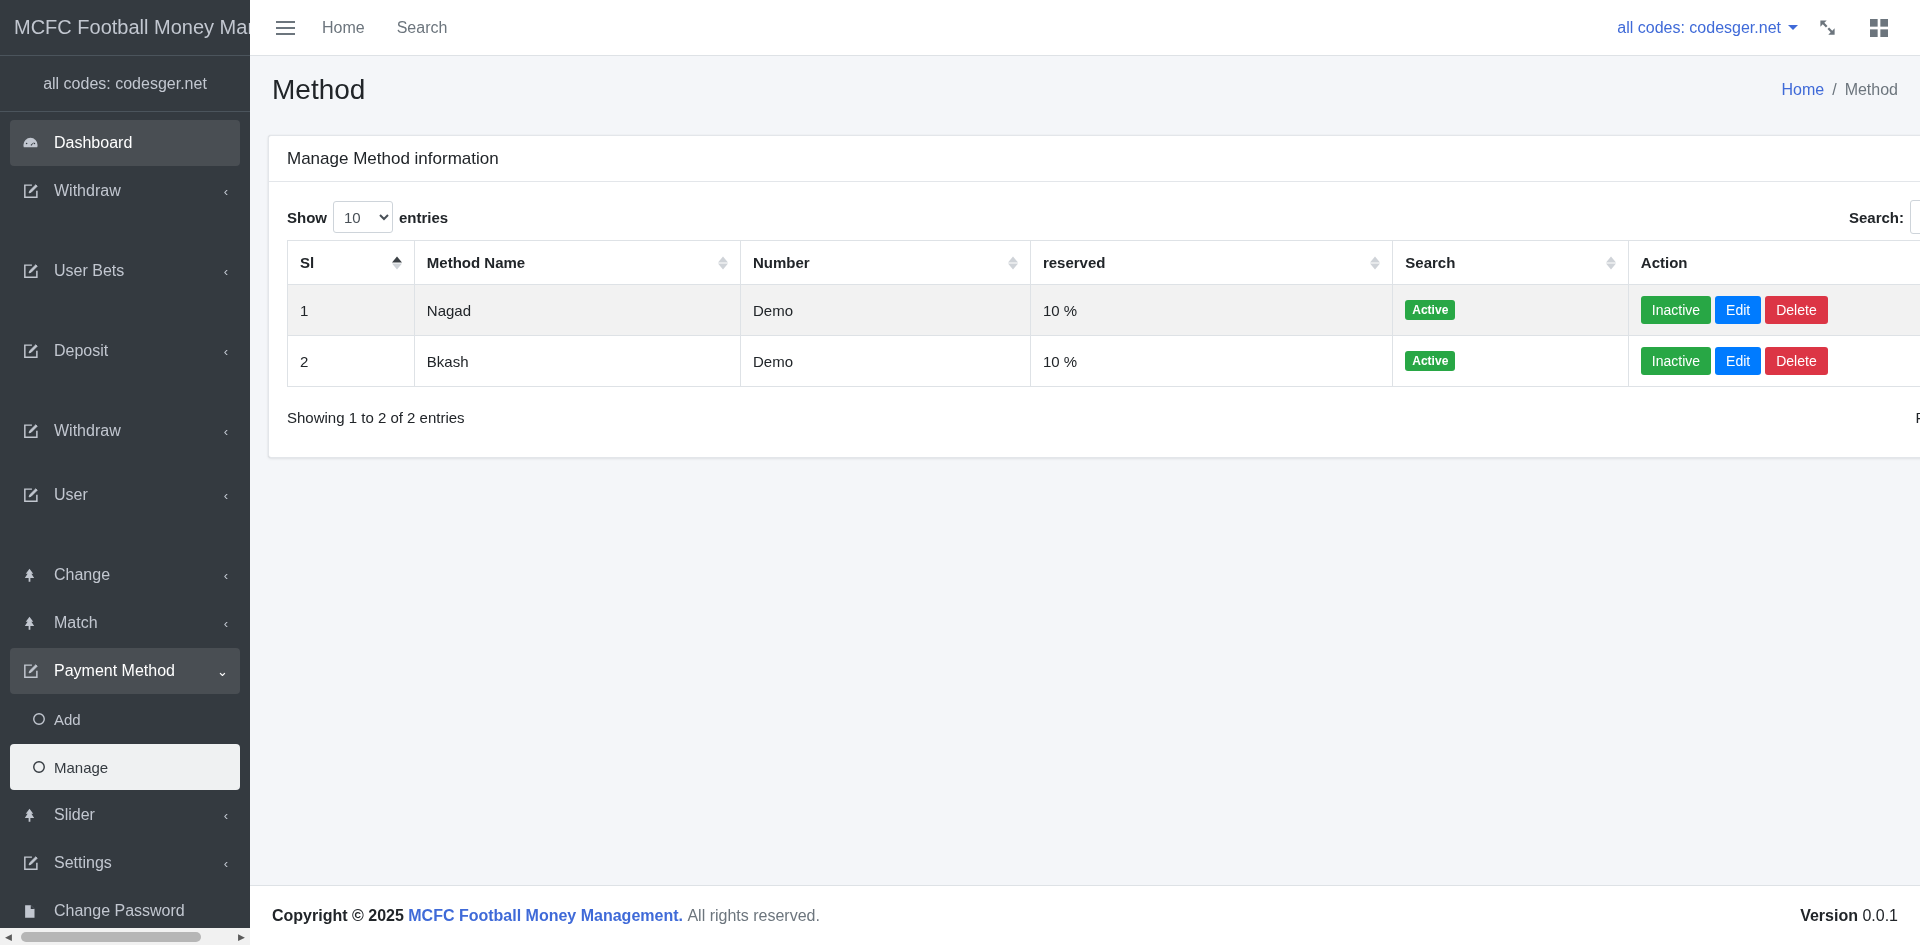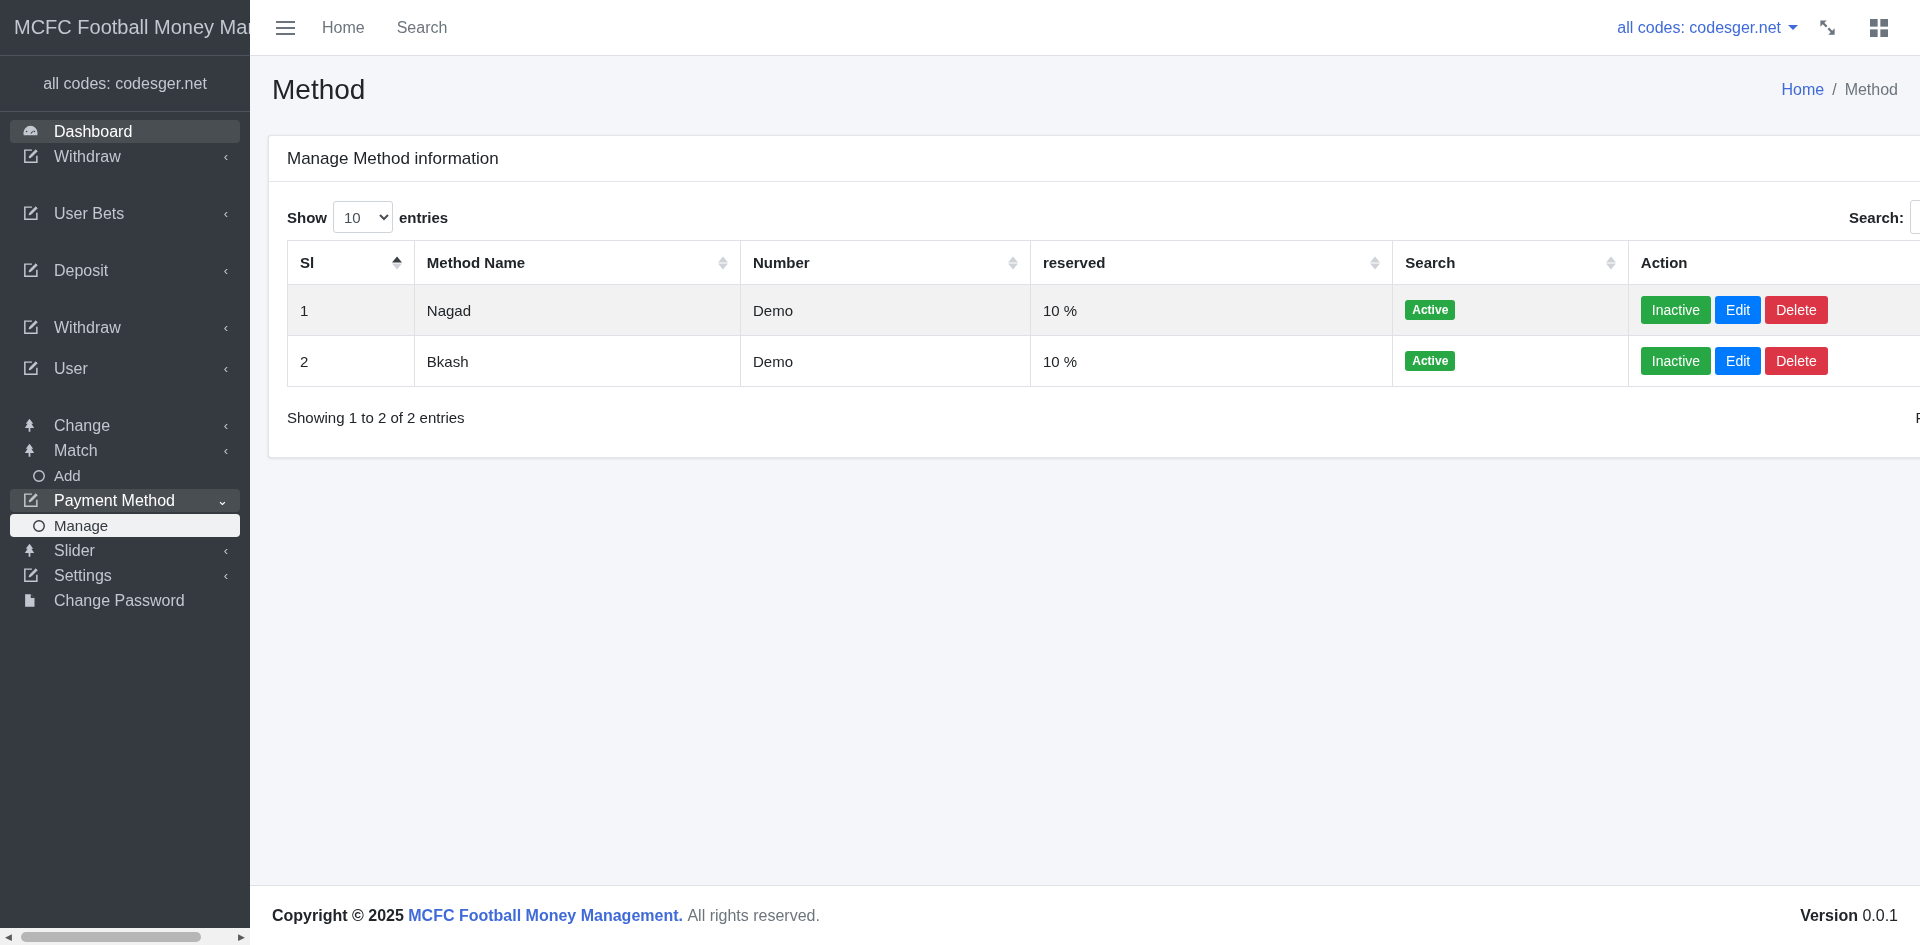--- a/index.html
+++ b/index.html
@@ -48,21 +48,21 @@
   }
   #sb-user {
     height: 56px;
     display: flex; align-items: center; justify-content: center;
     color: #c2c7d0; font-size: 16px;
     border-bottom: 1px solid #4b545c;
   }
   #sb-nav { padding: 8px 10px 0 10px; }
   .nav-item {
     display: flex; align-items: center;
-    height: 23px;
+    height: 46px;
     margin-bottom: 2px;
     border-radius: 4px;
     color: #c2c7d0;
     font-size: 16px;
     padding: 0 12px;
     cursor: pointer;
     position: relative;
   }
   .nav-item.gap { margin-bottom: 34px; }
   .nav-item.gap-sm { margin-bottom: 18px; }
@@ -358,37 +358,37 @@
       <div class="nav-item">
         <span class="ico">
           <svg width="15" height="17" viewBox="0 0 24 24" fill="#c2c7d0">
             <path d="M12 1L6 9h3l-4.5 7h15L15 9h3z"></path>
             <rect x="10.6" y="15" width="2.8" height="7"></rect>
           </svg>
         </span>
         <span class="lbl">Match</span>
         <span class="car">‹</span>
       </div>
-      <div class="nav-item sub">
-        <span class="ico">
-          <svg width="14" height="14" viewBox="0 0 24 24" fill="none" stroke="currentColor" stroke-width="2.4">
-            <circle cx="12" cy="12" r="9"></circle>
-          </svg>
-        </span>
-        <span class="lbl">Add</span>
-      </div>
       <div class="nav-item active-dark">
         <span class="ico">
           <svg width="17" height="17" viewBox="0 0 24 24" fill="none" stroke="#c2c7d0" stroke-width="2.1">
             <path d="M14 3H4v17h17v-9"></path>
             <path d="M19.5 2.5l2 2L13 13l-3 1 1-3z" fill="#c2c7d0" stroke="#c2c7d0" stroke-width="1.2"></path>
           </svg>
         </span>
         <span class="lbl">Payment Method</span>
         <span class="car">⌄</span>
+      </div>
+      <div class="nav-item sub">
+        <span class="ico">
+          <svg width="14" height="14" viewBox="0 0 24 24" fill="none" stroke="currentColor" stroke-width="2.4">
+            <circle cx="12" cy="12" r="9"></circle>
+          </svg>
+        </span>
+        <span class="lbl">Add</span>
       </div>
       <div class="nav-item active-light sub">
         <span class="ico">
           <svg width="14" height="14" viewBox="0 0 24 24" fill="none" stroke="currentColor" stroke-width="2.4">
             <circle cx="12" cy="12" r="9"></circle>
           </svg>
         </span>
         <span class="lbl">Manage</span>
       </div>
       <div class="nav-item">

